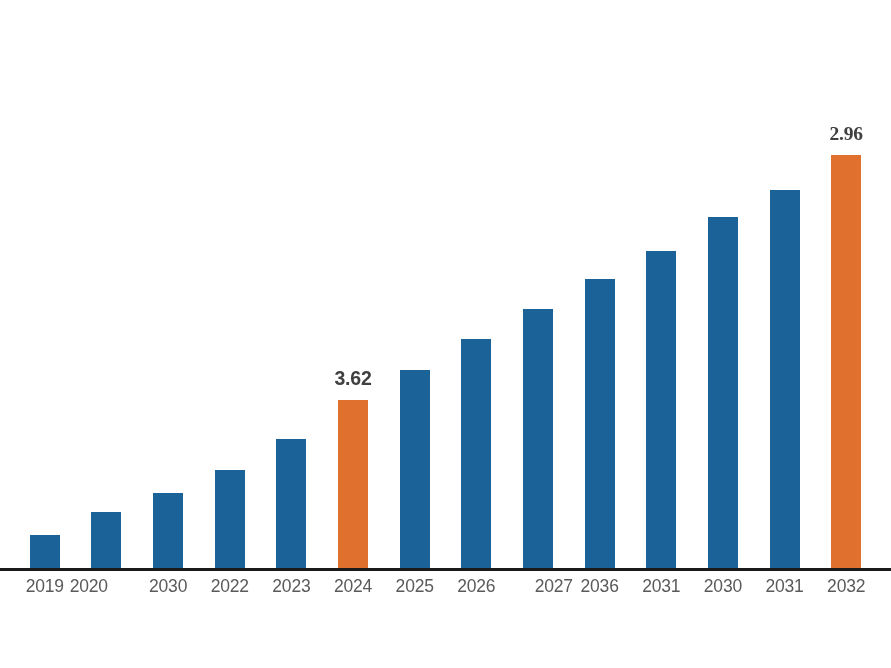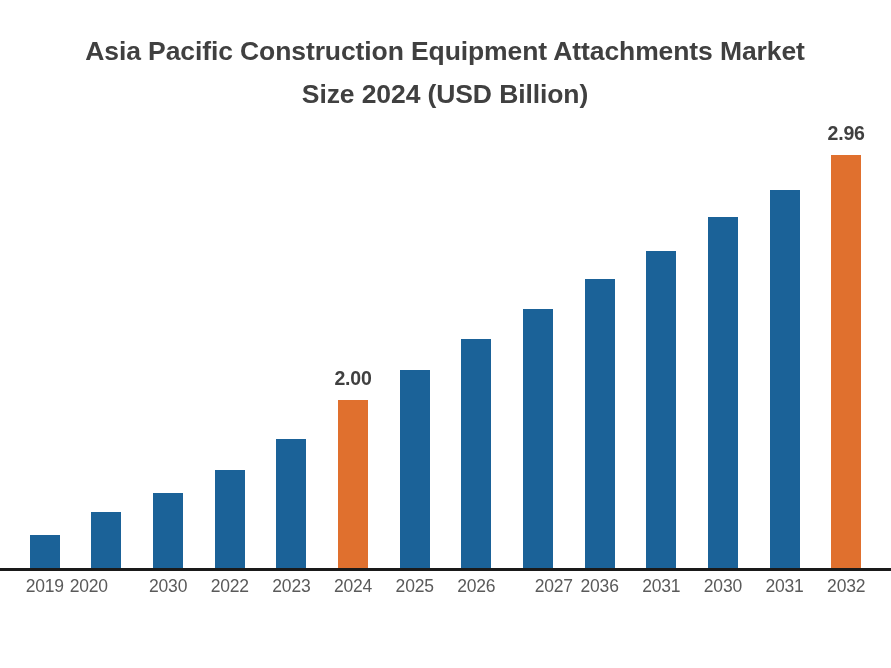--- a/index.html
+++ b/index.html
@@ -118,45 +118,41 @@
     color: #5e5e5e;
     letter-spacing: -0.1px;
     white-space: nowrap;
   }
 </style>
 </head>
 <body>
 
 <div id="chart-figure">
 
-  <div id="chart-title">
-    <span class="tline">Asia Pacific Construction Equipment Attachments Market</span>
-    <span class="tline">Size 2024 (USD Billion)</span>
-  </div>
 
   <div id="plot-area">
     <div id="bars-layer">
         <div class="bar-group" style="left: 15.8214px; width: 30px;">
           <div class="bar" title="2019: 1.47" style="height: 35px; background: rgb(27, 98, 152);"></div>
         </div>
         <div class="bar-group" style="left: 77.4643px; width: 30px;">
           <div class="bar" title="2020: 1.56" style="height: 58px; background: rgb(27, 98, 152);"></div>
         </div>
         <div class="bar-group" style="left: 139.107px; width: 30px;">
           <div class="bar" title="2021: 1.64" style="height: 77px; background: rgb(27, 98, 152);"></div>
         </div>
         <div class="bar-group" style="left: 200.75px; width: 30px;">
           <div class="bar" title="2022: 1.72" style="height: 100px; background: rgb(27, 98, 152);"></div>
         </div>
         <div class="bar-group" style="left: 262.393px; width: 30px;">
           <div class="bar" title="2023: 1.84" style="height: 131px; background: rgb(27, 98, 152);"></div>
         </div>
         <div class="bar-group" style="left: 324.036px; width: 30px;">
           <div class="bar highlight" title="2024: 2" style="height: 170px; background: rgb(224, 112, 46);"></div>
-          <div class="bar-label" style="bottom: 180px;">2.00</div>
+          <div class="bar-label" style="bottom: 180px;">3.62</div>
         </div>
         <div class="bar-group" style="left: 385.679px; width: 30px;">
           <div class="bar" title="2025: 2.12" style="height: 200px; background: rgb(27, 98, 152);"></div>
         </div>
         <div class="bar-group" style="left: 447.321px; width: 30px;">
           <div class="bar" title="2026: 2.24" style="height: 231px; background: rgb(27, 98, 152);"></div>
         </div>
         <div class="bar-group" style="left: 508.964px; width: 30px;">
           <div class="bar" title="2027: 2.36" style="height: 261px; background: rgb(27, 98, 152);"></div>
         </div>
@@ -167,21 +163,21 @@
           <div class="bar" title="2029: 2.59" style="height: 319px; background: rgb(27, 98, 152);"></div>
         </div>
         <div class="bar-group" style="left: 693.893px; width: 30px;">
           <div class="bar" title="2030: 2.72" style="height: 353px; background: rgb(27, 98, 152);"></div>
         </div>
         <div class="bar-group" style="left: 755.536px; width: 30px;">
           <div class="bar" title="2031: 2.83" style="height: 380px; background: rgb(27, 98, 152);"></div>
         </div>
         <div class="bar-group" style="left: 817.179px; width: 30px;">
           <div class="bar highlight" title="2032: 2.96" style="height: 415px; background: rgb(224, 112, 46);"></div>
-          <div class="bar-label" style="bottom: 425px;">2.96</div>
+          <div class="bar-label" style="bottom: 425px; font-family: Liberation Serif, serif;">2.96</div>
         </div>
       </div>
   </div>
 
   <div id="x-axis-line"></div>
 
   <div id="x-tick-labels">
       <div class="tick-label" style="left: 0px; width: 61.6429px;">2019</div>
       <div class="tick-label" style="left: 44px; width: 61.6429px;">2020</div>
       <div class="tick-label" style="left: 123.286px; width: 61.6429px;">2030</div>

